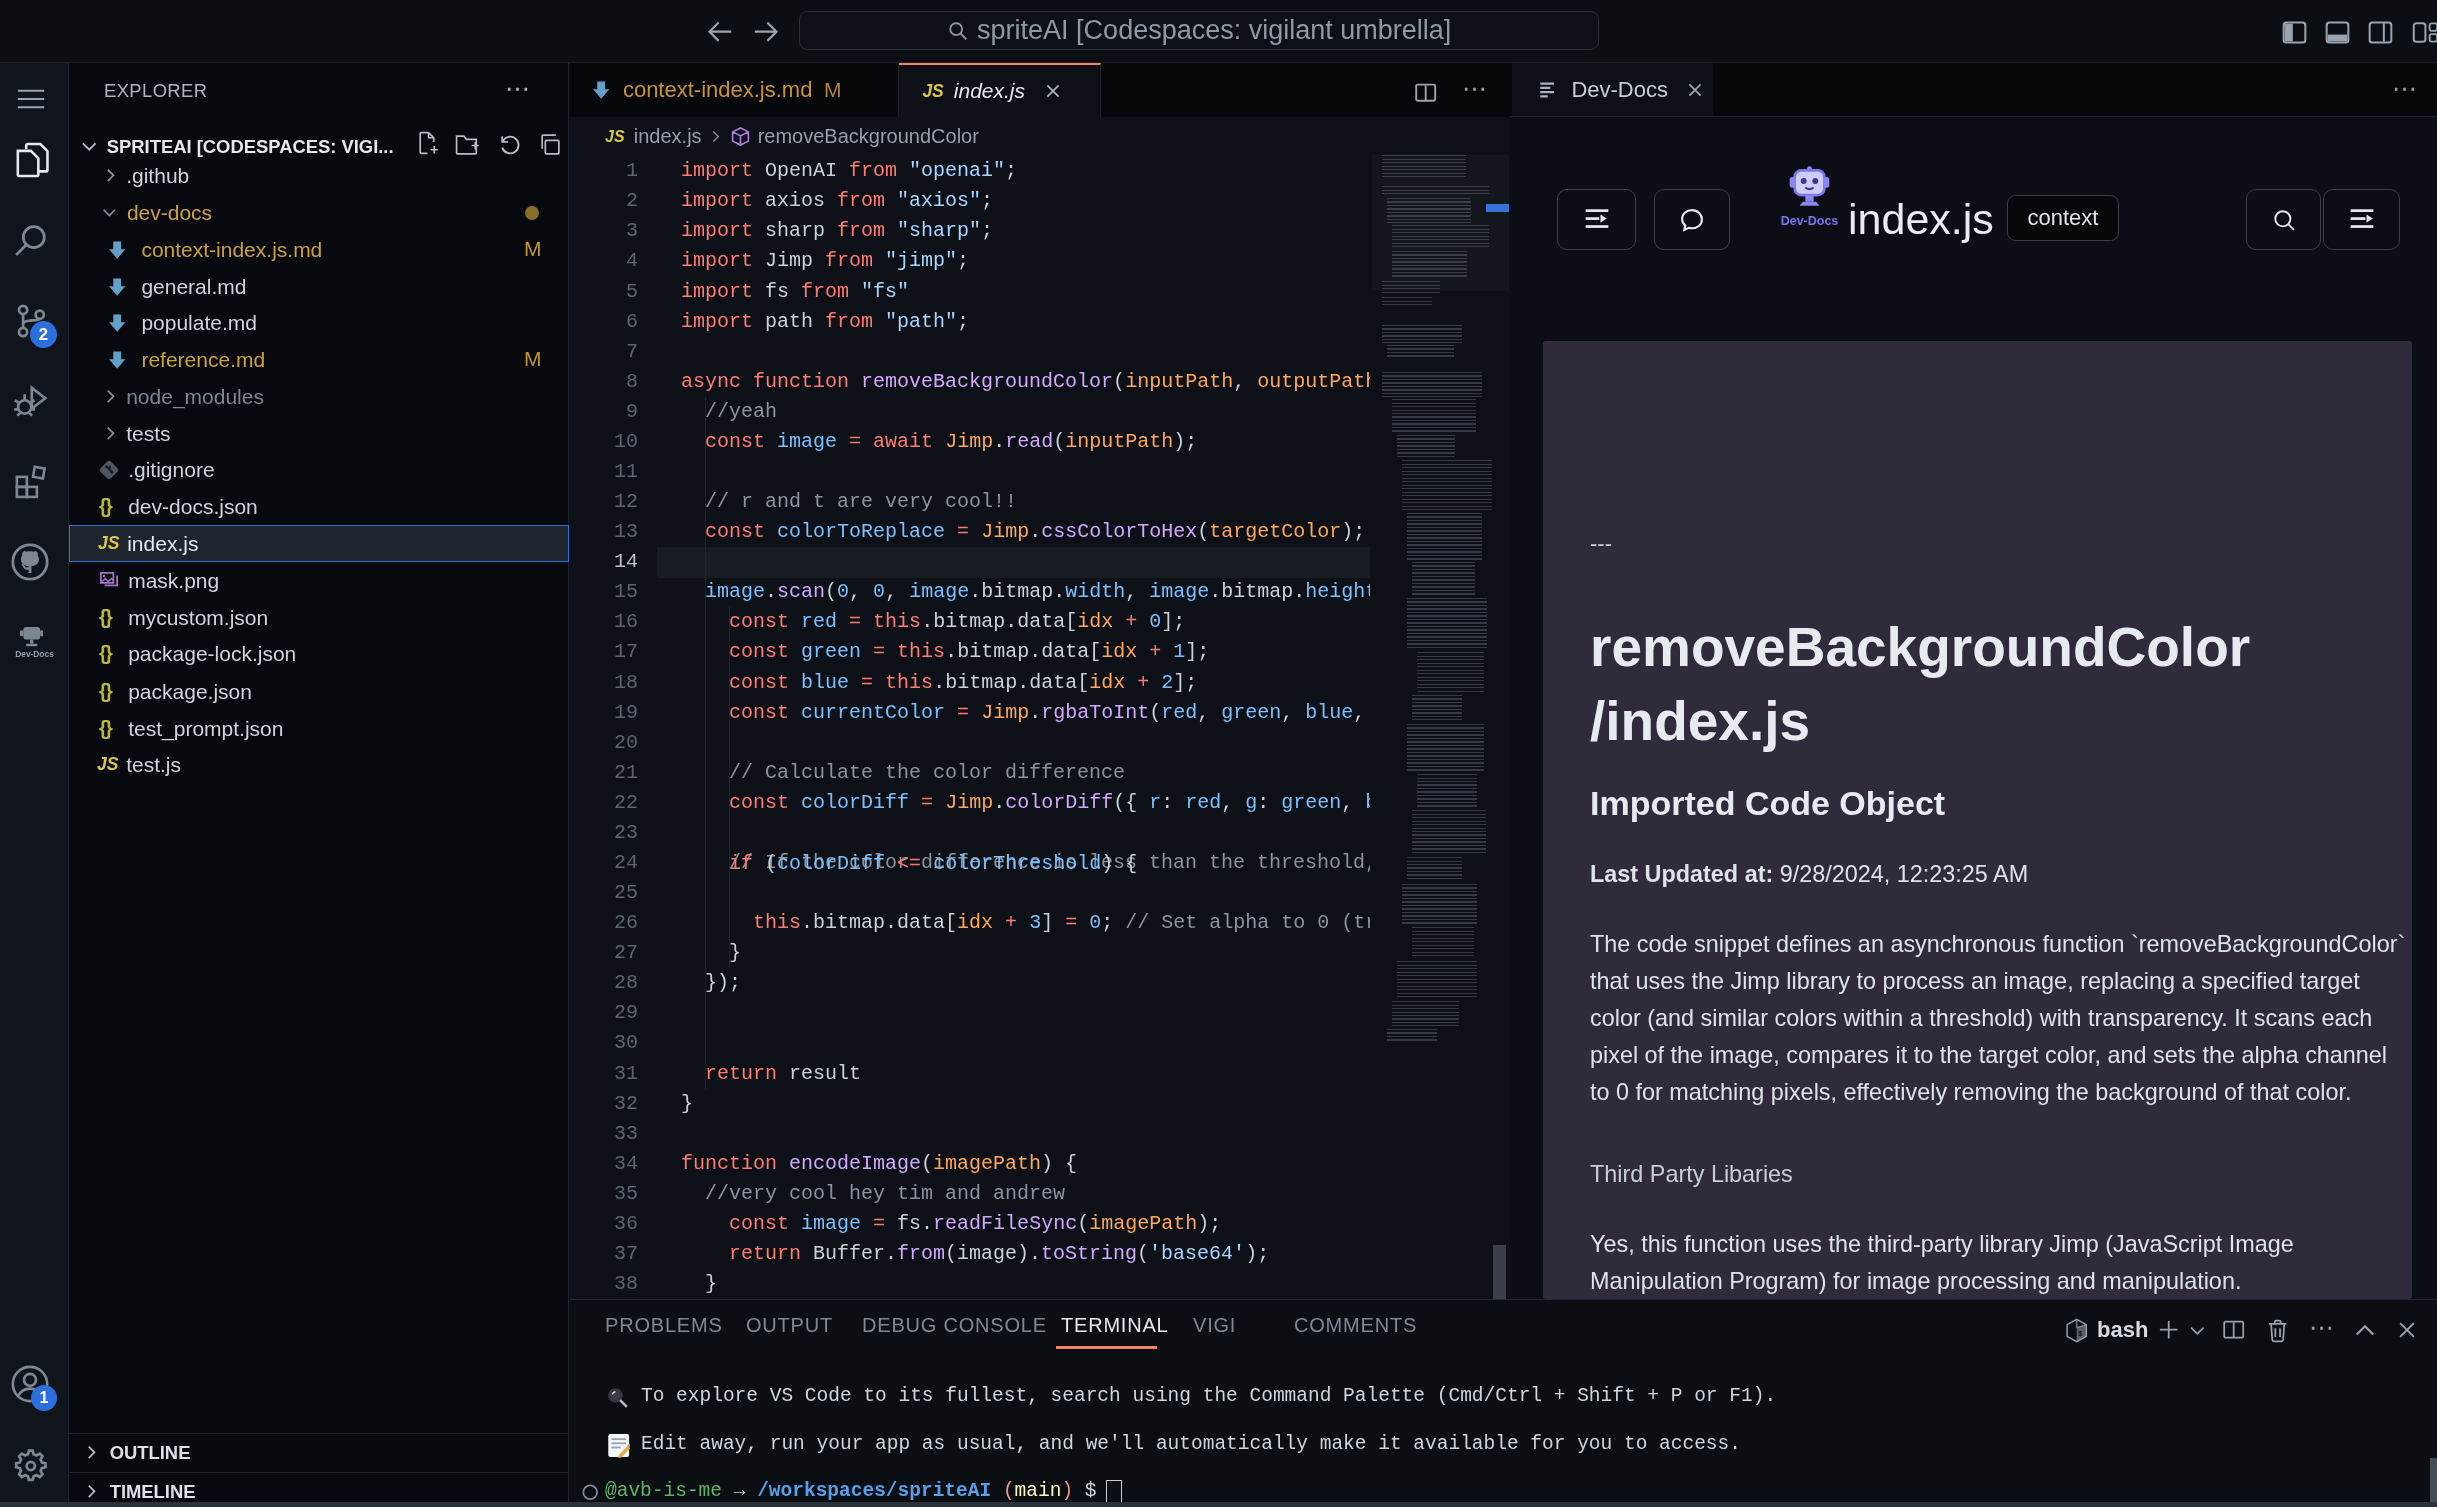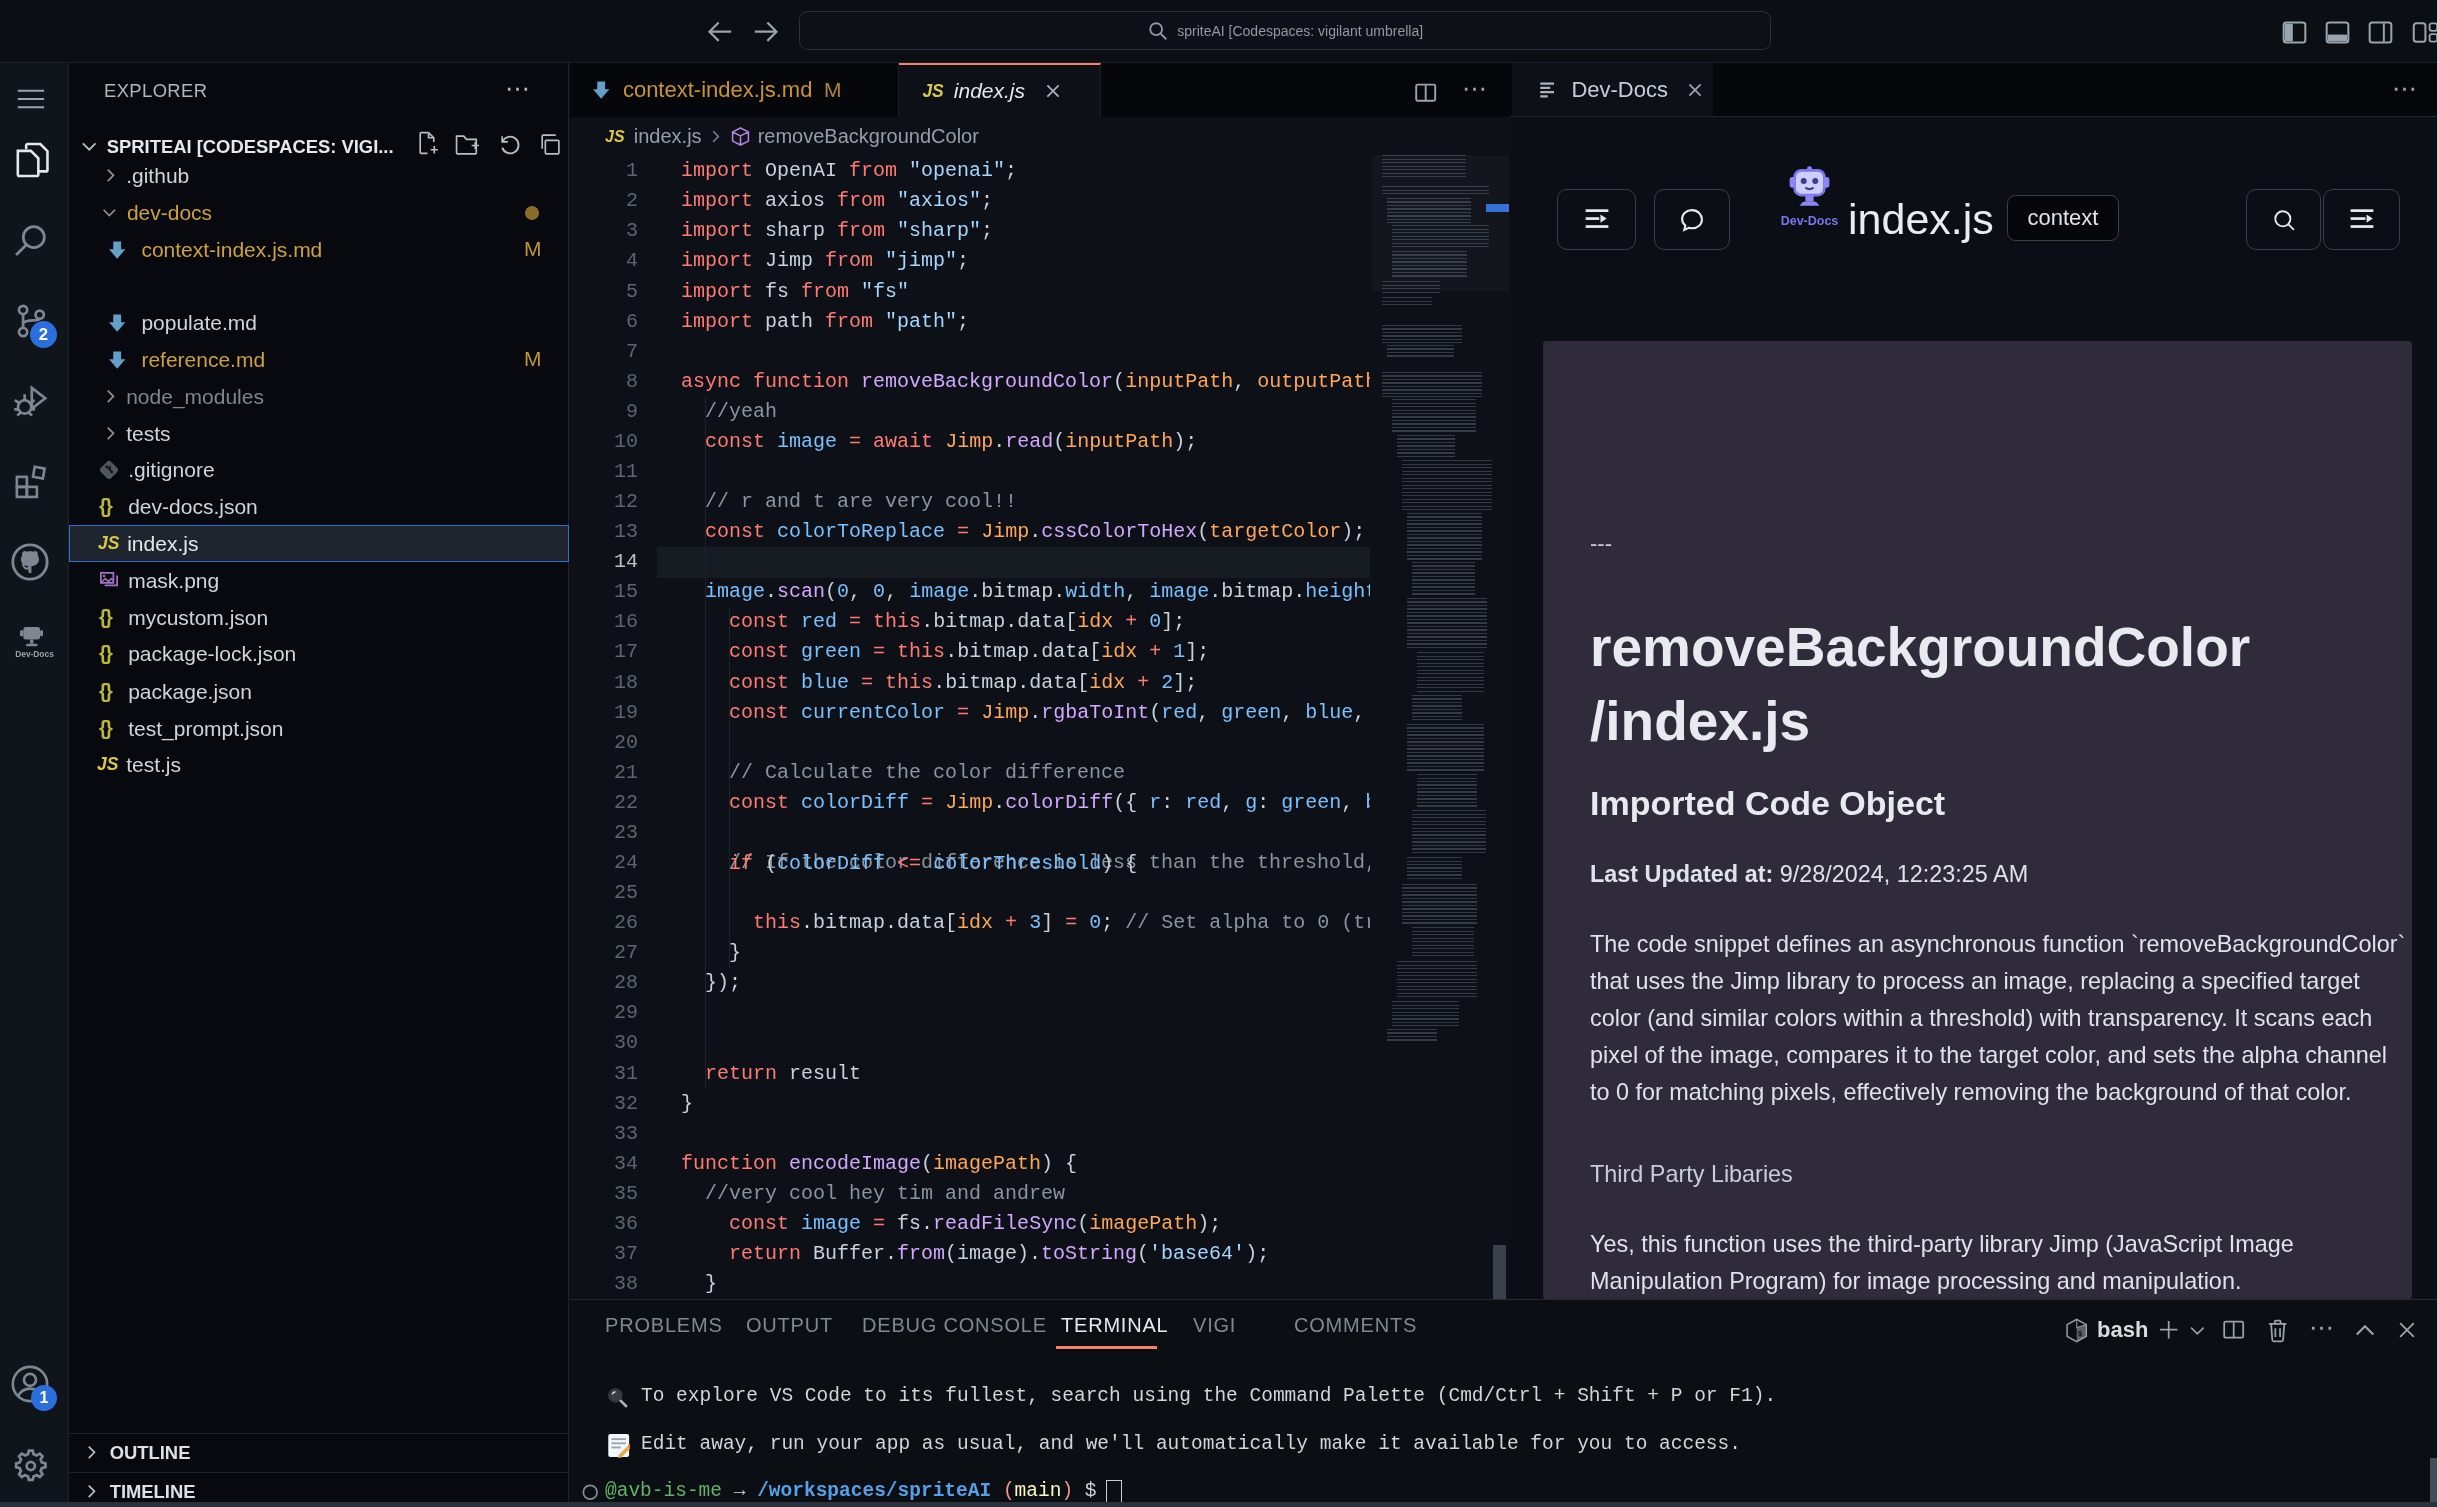--- a/index.html
+++ b/index.html
@@ -6,21 +6,21 @@
   html,body { width:2438px; height:1507px; background:#0d1117; overflow:hidden; }
   body { font-family:"Liberation Sans", sans-serif; position:relative; }
   .abs { position:absolute; }
   svg { display:block; }
   
   .k{color:#ff7b72}.v{color:#79c0ff}.f{color:#d2a8ff}
   .o{color:#ffa657}.s{color:#a5d6ff}.c{color:#8b949e}
 
   
   #titlebar { position:absolute; left:0; top:0; width:2438px; height:63px; background:#0b0e13; border-bottom:0.8px solid #1b2028; }
-  #searchbox { position:absolute; left:799px; top:11px; width:972px; height:39px; background:#0d1117; border:1.7px solid #2a313a; border-radius:8.4px; color:#8f98a3; font-size:14px; display:flex; align-items:center; justify-content:center; }
+  #searchbox { position:absolute; left:799px; top:11px; width:800px; height:39px; background:#0d1117; border:1.7px solid #2a313a; border-radius:8.4px; color:#8f98a3; font-size:27px; display:flex; align-items:center; justify-content:center; }
 
   
   #actbar { position:absolute; left:0; top:63px; width:69px; height:1444px; background:#10141b; border-right:0.8px solid #1e242c; }
   .badge { position:absolute; background:#2a6fdb; color:#fff; border-radius:50%; font-weight:bold; display:flex; align-items:center; justify-content:center; }
 
   
   #sidebar { position:absolute; left:69px; top:63px; width:500px; height:1444px; background:#07090e; border-right:0.8px solid #1e242c; }
   .trow { position:absolute; left:0; width:500px; height:37px; display:flex; align-items:center; color:#ced5dc; font-size:21px; }
   .tlabel { white-space:pre; }
   .mbadge { position:absolute; left:455px; color:#c09533; font-size:21px; }
@@ -174,20 +174,26 @@
       </svg>
       <span class="tlabel" style="margin-left:9.2px">dev-docs</span>
       <span class="abs" style="left:456px;top:11.7px;width:14px;height:14px;border-radius:50%;background:#8a6d28"></span>
     </div>
   <div class="trow" style="top:168px;color:#cda13f">
       <svg style="margin-left:39px" width="18.4" height="20" viewBox="0 0 14 15">
         <path fill="#62a0c8" d="M4 1 h6 v6 h3.2 L7 14.2 L0.8 7 H4 Z"></path>
       </svg>
       <span class="tlabel" style="margin-left:15px">context-index.js.md</span>
       <span class="mbadge" style="top:5.8px">M</span>
+    </div>
+  <div class="trow" style="top:205px">
+      <svg style="margin-left:39px" width="18.4" height="20" viewBox="0 0 14 15">
+        <path fill="#62a0c8" d="M4 1 h6 v6 h3.2 L7 14.2 L0.8 7 H4 Z"></path>
+      </svg>
+      <span class="tlabel" style="margin-left:15px">general.md</span>
     </div>
   <div class="trow" style="top:241px">
       <svg style="margin-left:39px" width="18.4" height="20" viewBox="0 0 14 15">
         <path fill="#62a0c8" d="M4 1 h6 v6 h3.2 L7 14.2 L0.8 7 H4 Z"></path>
       </svg>
       <span class="tlabel" style="margin-left:15px">populate.md</span>
     </div>
   <div class="trow" style="top:278px;color:#cda13f">
       <svg style="margin-left:39px" width="18.4" height="20" viewBox="0 0 14 15">
         <path fill="#62a0c8" d="M4 1 h6 v6 h3.2 L7 14.2 L0.8 7 H4 Z"></path>

